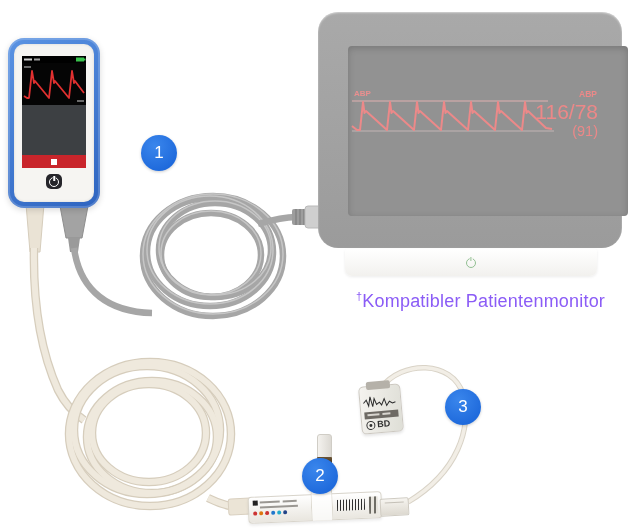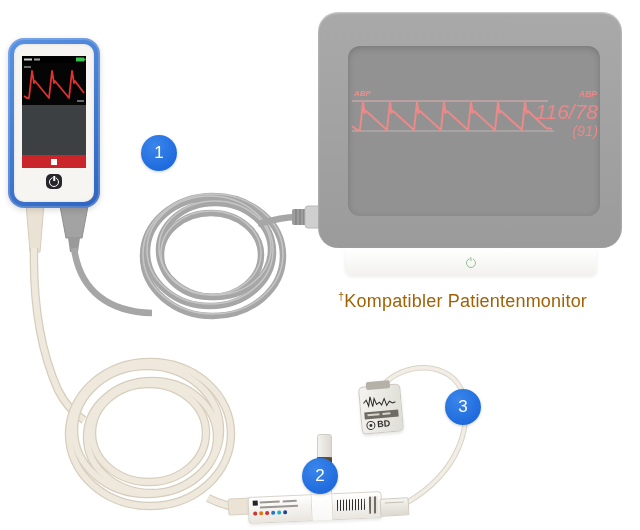--- a/index.html
+++ b/index.html
@@ -28,33 +28,33 @@
   .pwr-glyph{width:8px;height:8px;border:1.5px solid #fff;border-radius:50%;position:relative;margin:2.5px auto;}
   .pwr-glyph::before{content:"";position:absolute;left:50%;top:-2.5px;transform:translateX(-50%);
     width:2.5px;height:3.5px;background:#26262b;}
   .pwr-glyph::after{content:"";position:absolute;left:50%;top:-2px;transform:translateX(-50%);
     width:1.5px;height:5px;background:#fff;}
 
   
   .monitor{left:318px;top:12px;width:304px;height:236px;border-radius:20px;
     background:linear-gradient(180deg,#a9a9a9,#9b9b9b);
     box-shadow:inset 0 1px 2px rgba(255,255,255,0.5);z-index:2;}
-  .mscreen{position:absolute;left:30px;top:34px;width:252px;height:170px;background:#929292;
-    border-radius:12px;box-shadow:inset 0 2px 7px rgba(0,0,0,0.18);font-style:italic;}
+  .mscreen{position:absolute;left:30px;top:34px;width:280px;height:170px;background:#929292;
+    border-radius:4px;box-shadow:inset 0 2px 7px rgba(0,0,0,0.18);}
   .stand{left:345px;top:249px;width:252px;height:27px;border-radius:3px 3px 7px 7px;
     background:linear-gradient(#ffffff,#f2f1ee);box-shadow:0 1px 3px rgba(0,0,0,0.08);z-index:2;}
   .stand-pwr{position:absolute;left:50%;top:50%;transform:translate(-50%,-50%);
     width:8px;height:8px;border:1.2px solid #93c093;border-radius:50%;}
   .stand-pwr::before{content:"";position:absolute;left:50%;top:-2px;transform:translateX(-50%);
     width:2.5px;height:3px;background:#fbfaf8;}
   .stand-pwr::after{content:"";position:absolute;left:50%;top:-1.5px;transform:translateX(-50%);
     width:1.2px;height:4px;background:#93c093;}
 
   
-  .caption{left:338px;top:290px;font-size:18px;color:#a16207;z-index:3;letter-spacing:0.2px;}
+  .caption{left:356px;top:290px;font-size:18px;color:#8b5cf6;z-index:3;letter-spacing:0.2px;}
   .caption sup{font-size:11px;}
 
   
   .sensor-assy{left:228px;top:428px;width:215px;height:100px;z-index:2;}
   .clip{position:absolute;left:89px;top:6px;width:13px;height:62px;
     background:linear-gradient(90deg,#f4f2ee,#dcd9d3);border:1px solid #d0cdc6;border-radius:3px;}
   .clip-band{position:absolute;left:89px;top:29px;width:15px;height:9px;
     background:linear-gradient(#6b5436,#3a2c1c);border-radius:1px;}
   .lconn{position:absolute;left:0px;top:70px;width:23px;height:15px;background:#ebe4d6;
     border:1px solid #d9d0c0;border-radius:3px;transform:rotate(-3deg);}

